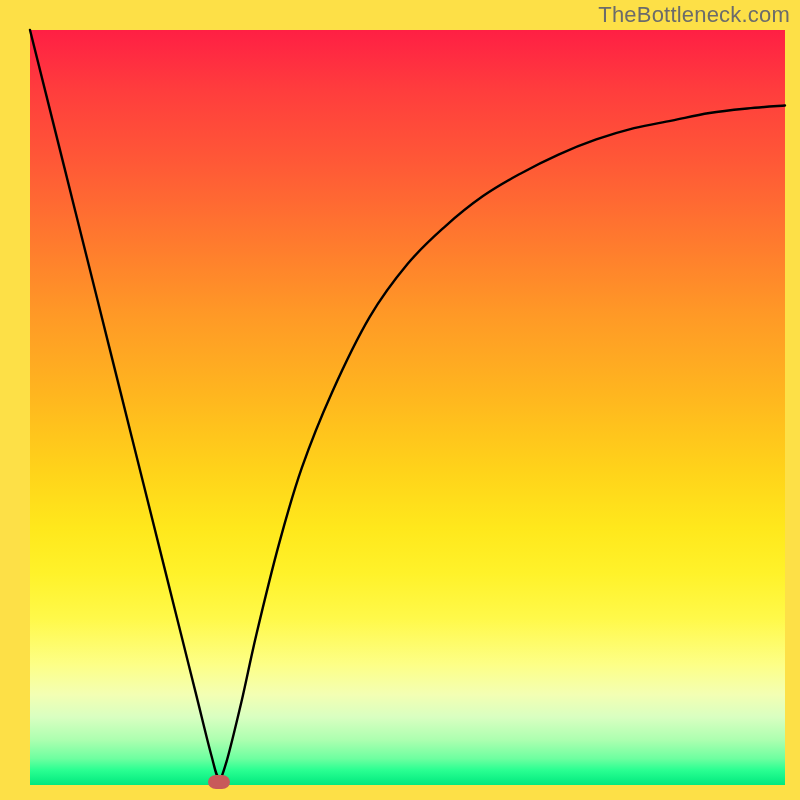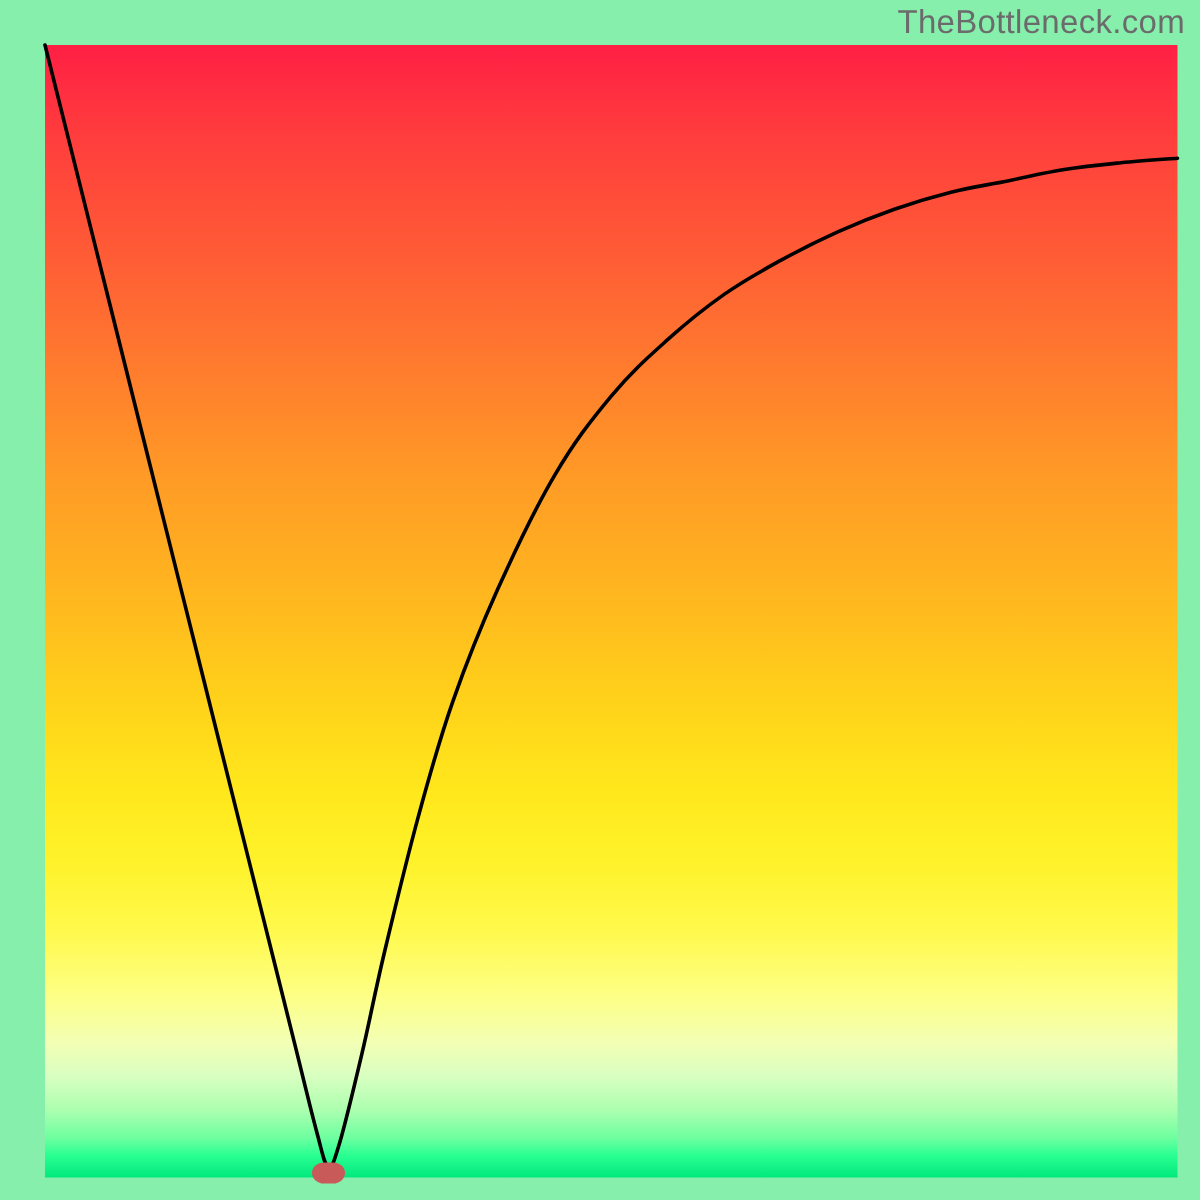--- a/index.html
+++ b/index.html
@@ -8,21 +8,21 @@
     width: 800px;
     height: 800px;
     overflow: hidden;
     background: #000;
     font-family: Arial, Helvetica, sans-serif;
   }
   .frame {
     position: relative;
     width: 800px;
     height: 800px;
-    background: #86efac;
+    background: #fde047;
   }
   .watermark {
     position: absolute;
     top: 2px;
     right: 10px;
     color: #6b6b6b;
     font-size: 22px;
     font-weight: 400;
     letter-spacing: 0.2px;
     z-index: 5;

